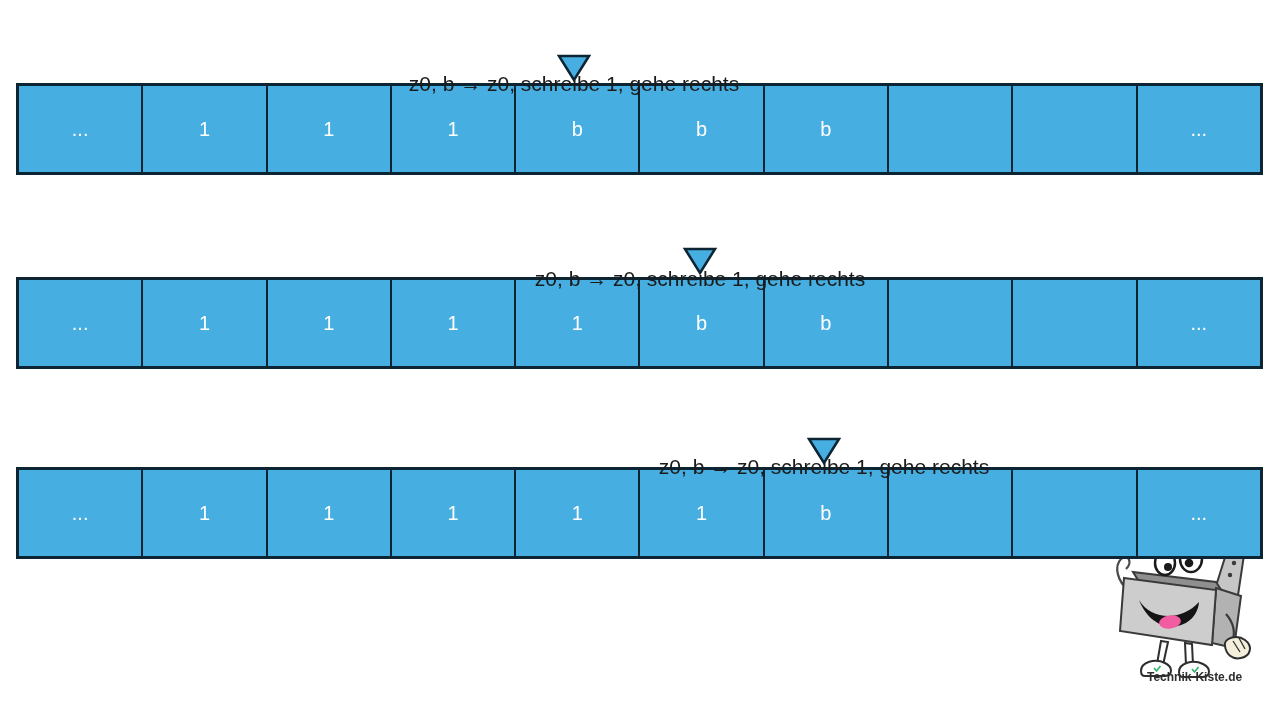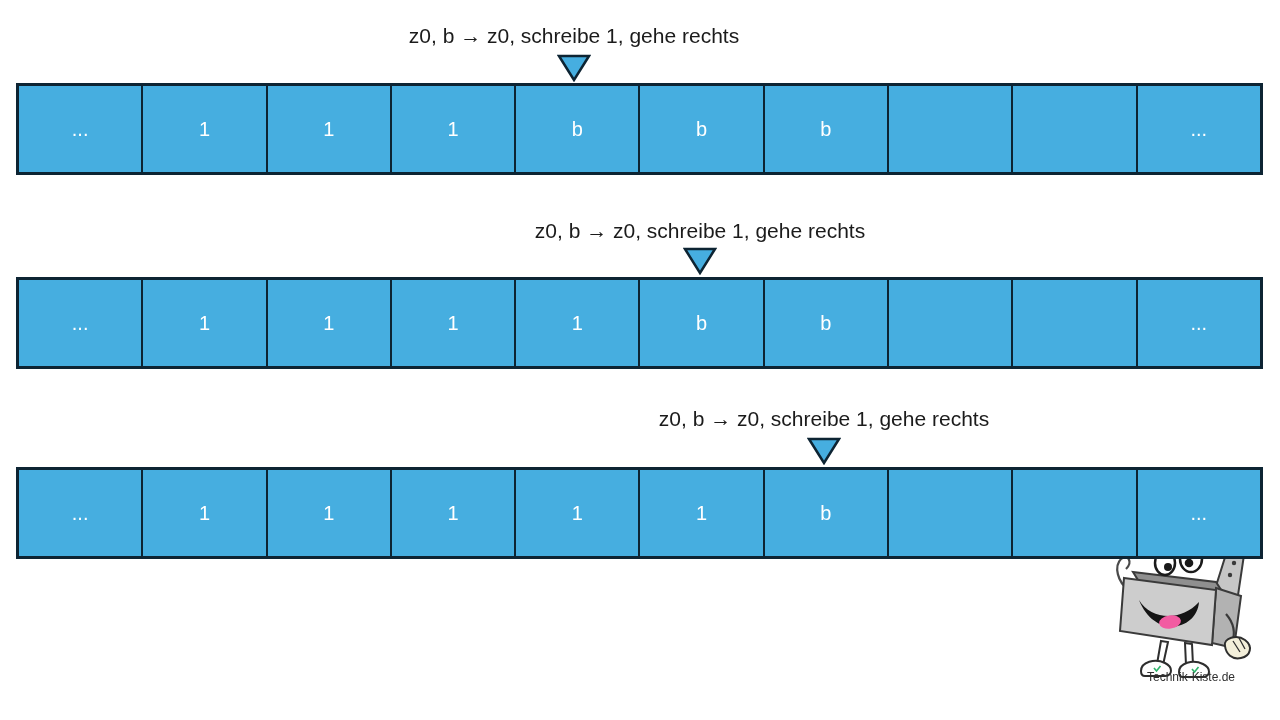--- a/index.html
+++ b/index.html
@@ -23,20 +23,21 @@
     background:var(--background);
     overflow:hidden;
   }
   .rule-label{
     position:absolute;
     transform:translateX(-50%);
     white-space:nowrap;
     font-size:21px;
     color:var(--label-text);
     z-index:3;
+    margin-top:48px;
   }
   .pointer{
     position:absolute;
     z-index:3;
   }
   .tape{
     position:absolute;
     left:16px;
     width:1247px;
     height:92px;
@@ -73,20 +74,21 @@
     width:150px;height:132px;
     z-index:1;
   }
   .watermark-text{
     position:absolute;
     left:1147px;top:670px;
     font-size:12px;
     color:var(--watermark-text-color);
     z-index:1;
     white-space:nowrap;
+    font-weight:bold;
   }
 </style>
 </head>
 <body>
 
 <div class="canvas">
 
   <div class="rule-label label-1">z0, b → z0, schreibe 1, gehe rechts</div>
   <svg class="pointer pointer-1" width="34" height="28" viewBox="0 0 34 28">
     <polygon points="2,2 32,2 17,26" fill="var(--pointer-fill)" stroke="var(--pointer-border)" stroke-width="2.5"></polygon>

